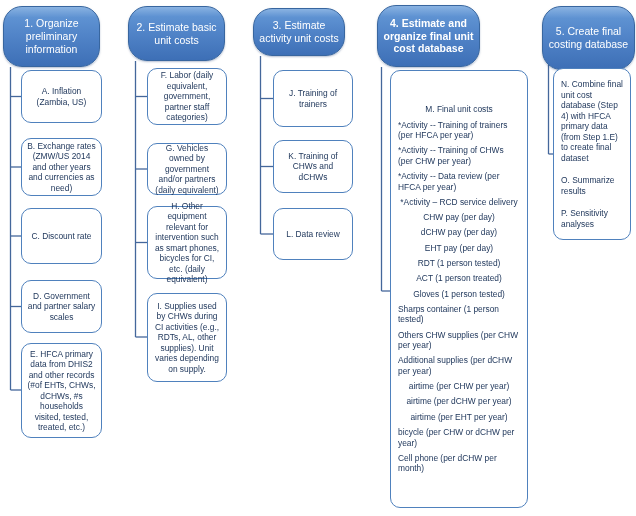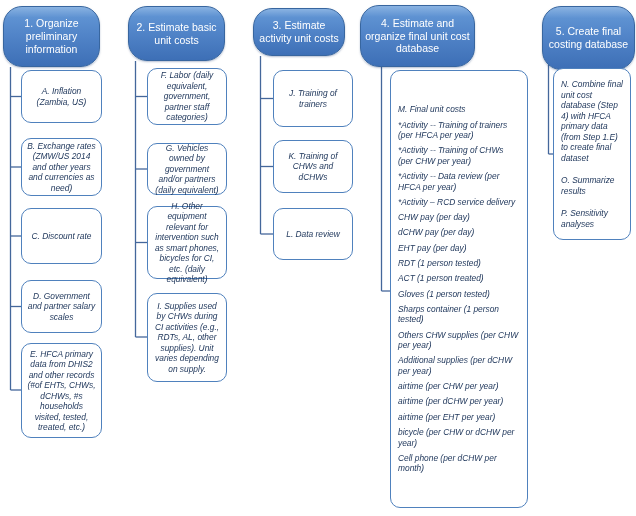--- a/index.html
+++ b/index.html
@@ -17,23 +17,23 @@
     display:flex;align-items:center;justify-content:center;text-align:center;
     font-size:10.5px;line-height:1.22;padding:2px 4px;
     box-shadow:0 1px 2px rgba(40,70,120,0.35);
   }
   .box{
     position:absolute;box-sizing:border-box;background:#ffffff;
     border:1.5px solid var(--box-border,#4f81bd);border-radius:10px;
     color:var(--box-text,#1b3358);
     font-size:8.4px;line-height:1.25;
     display:flex;flex-direction:column;align-items:center;justify-content:center;
-    text-align:center;padding:3px 5px;font-style:italic;
+    text-align:center;padding:3px 5px;
   }
-  .box.leftalign{align-items:flex-start;text-align:left;padding:6px 7px;}
+  .box.leftalign{align-items:center;text-align:left;padding:6px 7px;}
   .mline{margin:2.4px 0;}
   .para{margin:6px 0;}
 </style>
 </head>
 <body>
 
 <div class="canvas">
 
   <svg class="connectors" viewBox="0 0 636 516">
 
@@ -73,21 +73,21 @@
   <div class="box" style="left:147px;top:68px;width:80px;height:57px;">F. Labor (daily equivalent, government, partner staff categories)</div>
   <div class="box" style="left:147px;top:143px;width:80px;height:52px;">G. Vehicles owned by government and/or partners (daily equivalent)</div>
   <div class="box" style="left:147px;top:206px;width:80px;height:73px;">H. Other equipment relevant for intervention such as smart phones, bicycles for CI, etc. (daily equivalent)</div>
   <div class="box" style="left:147px;top:293px;width:80px;height:89px;">I. Supplies used by CHWs during CI activities (e.g., RDTs, AL, other supplies).  Unit varies depending on supply.</div>
 
   <div class="hdr" style="left:253px;top:8px;width:92px;height:48px;">3. Estimate activity unit costs</div>
   <div class="box" style="left:273px;top:70px;width:80px;height:57px;">J. Training of trainers</div>
   <div class="box" style="left:273px;top:140px;width:80px;height:53px;">K. Training of CHWs and dCHWs</div>
   <div class="box" style="left:273px;top:208px;width:80px;height:52px;">L. Data review</div>
 
-  <div class="hdr" style="left:360px;top:5px;width:115px;height:62px;">4. Estimate and organize final unit cost database</div>
+  <div class="hdr" style="left:377px;top:5px;width:103px;height:62px;font-weight:bold;">4. Estimate and organize final unit cost database</div>
   <div class="box leftalign" style="left:390px;top:70px;width:138px;height:438px;">
     <div class="mline">M. Final unit costs</div>
     <div class="mline">*Activity -- Training of trainers (per HFCA per year)</div>
     <div class="mline">*Activity -- Training of CHWs (per CHW per year)</div>
     <div class="mline">*Activity -- Data review (per HFCA per year)</div>
     <div class="mline">*Activity – RCD service delivery</div>
     <div class="mline">CHW pay (per day)</div>
     <div class="mline">dCHW pay (per day)</div>
     <div class="mline">EHT pay (per day)</div>
     <div class="mline">RDT (1 person tested)</div>

